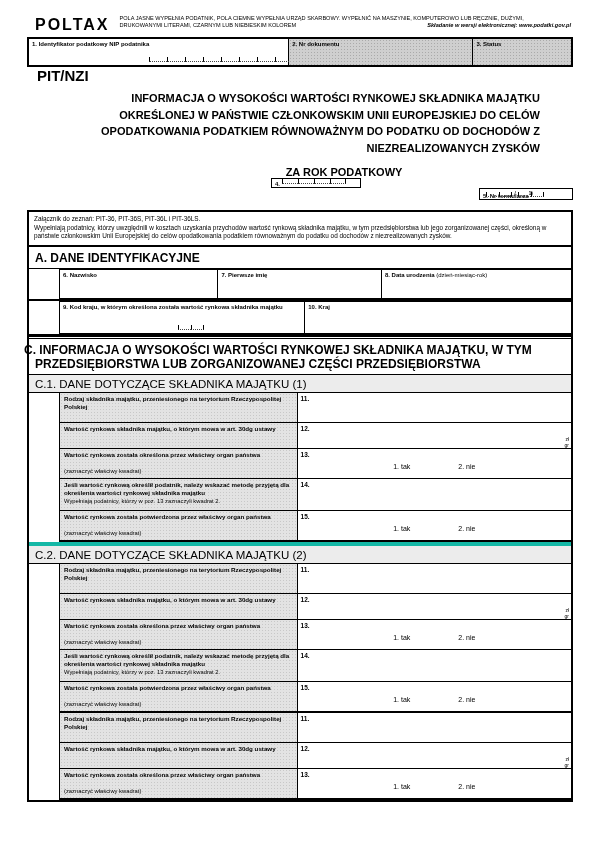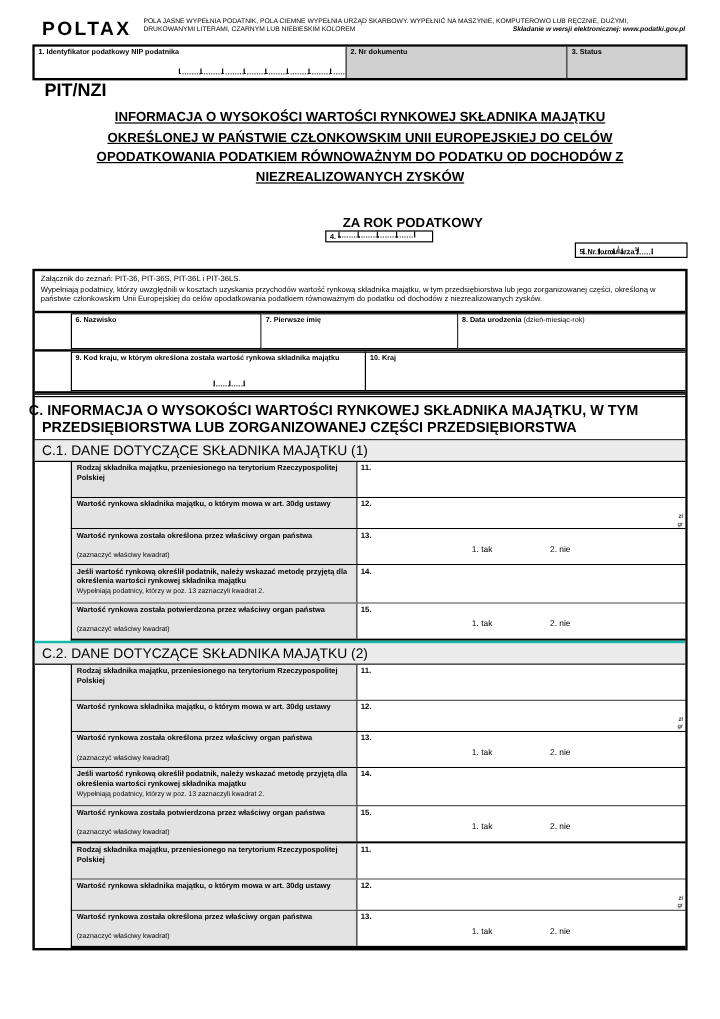--- a/index.html
+++ b/index.html
@@ -28,21 +28,21 @@
   
   .comb { display:flex; align-items:flex-end; }
   .comb i { display:block; width:18px; height:5px; border-left:1px solid #000; border-bottom:1px dotted #444; }
   .comb i:last-child { border-right:1px solid #000; }
   .comb-nip { position:absolute; left:120px; bottom:3px; }
   .comb-year i { width:16px; }
   .comb-small i { width:13px; }
 
   
   .formcode { font-size:15px; font-weight:bold; margin:0 0 6px 10px; }
-  .maintitle { font-size:11px; font-weight:bold; text-align:center; line-height:1.5; margin:2px auto 24px auto; width:480px;text-decoration:underline; }
+  .maintitle { font-size:11px; font-weight:bold; text-align:right; line-height:1.5; margin:2px auto 10px auto; width:480px; }
 
   .yearrow { display:flex; align-items:center; margin:0 0 10px 0; height:34px;flex-direction:column; }
   .yearlabel { font-size:11px; font-weight:bold; margin-left:88px; }
   .yearbox { width:90px; height:32px; border:1.5px solid #000; margin-left:32px; position:relative; }
   .yearbox .comb { position:absolute; left:10px; bottom:3px; }
   .formnobox { width:94px; height:29px; border:1.5px solid #000; margin-left:auto; position:relative; }
   .formnobox .flabel sup { font-size:4.5px; }
   .combsplit { position:absolute; left:6px; bottom:2px; display:flex; align-items:flex-end; gap:2px; font-size:7px; }
 
   
@@ -51,21 +51,21 @@
   .sechead { font-size:12px; font-weight:bold; padding:4px 4px 3px 6px; border-bottom:1px solid #000; }
   .sechead.btop { border-top:3px double #000; }
   .seccontent { padding-left:30px; border-bottom:2px solid #000; }
   .fieldrow { display:flex; border-left:1.5px solid #000; }
   .fieldbox { border-right:1.5px solid #000; border-top:1px solid #000; border-bottom:1px solid #000; min-height:30px; position:relative; background:#fff; }
   .fieldbox:last-child { border-right:none; }
   .kodkraju .comb { position:absolute; left:118px; bottom:3px; }
 
   .c-title { text-indent:-11px; }
 
-  .csub-title { font-size:11.5px; font-weight:normal; padding:3px 4px 2px 6px; background:#ececec; border-bottom:1px solid #000; border-top:2px solid #14b8a6; }
+  .csub-title { font-size:11.5px; font-weight:normal; padding:3px 4px 2px 6px; background:#ececec; border-bottom:1px solid #000; border-top:4px solid #14b8a6; }
   .csub-rows { padding-left:30px; }
   .crow { display:flex; border-left:1.5px solid #000; border-bottom:1px solid #000; }
   .crow:last-child { border-bottom:2px solid #000; }
   .clabel { width:46.5%; background:#e3e3e3; background-image:radial-gradient(#c8c8c8 16%, rgba(0,0,0,0) 18%); background-size:3px 3px; border-right:1.5px solid #000; padding:2px 4px 1px 4px; display:flex; flex-direction:column; }
   .clabel-main { font-size:6.2px; font-weight:bold; line-height:1.35; }
   .clabel-note { font-size:5.8px; font-weight:normal; line-height:1.3; }
   .clabel-note.pushdown { margin-top:auto; padding-bottom:1px; }
   .cvalue { flex:1; position:relative; padding:2px 3px; background:#fff; }
   .cnum { font-size:6.5px; font-weight:bold; }
   .copts { display:flex; justify-content:center; gap:48px; font-size:7px; margin-top:5px; }
@@ -143,20 +143,21 @@
     </div>
   </div>
 
   <div class="bodybox">
 
     <div class="attach">
       <div>Załącznik do zeznań: PIT-36, PIT-36S, PIT-36L i PIT-36LS.</div>
       <div>Wypełniają podatnicy, którzy uwzględnili w kosztach uzyskania przychodów wartość rynkową składnika majątku, w tym przedsiębiorstwa lub jego zorganizowanej części, określoną w państwie członkowskim Unii Europejskiej do celów opodatkowania podatkiem równoważnym do podatku od dochodów z niezrealizowanych zysków.</div>
     </div>
 
+    <div class="sechead">A. DANE IDENTYFIKACYJNE</div>
     <div class="seccontent">
       <div class="fieldrow">
         <div class="fieldbox" style="width:31%">
           <div class="flabel">6. Nazwisko</div>
         </div>
         <div class="fieldbox" style="width:32%">
           <div class="flabel">7. Pierwsze imię</div>
         </div>
         <div class="fieldbox" style="width:37%">
           <div class="flabel"><span>8. Data urodzenia</span><span class="nb"> (dzień-miesiąc-rok)</span></div>

